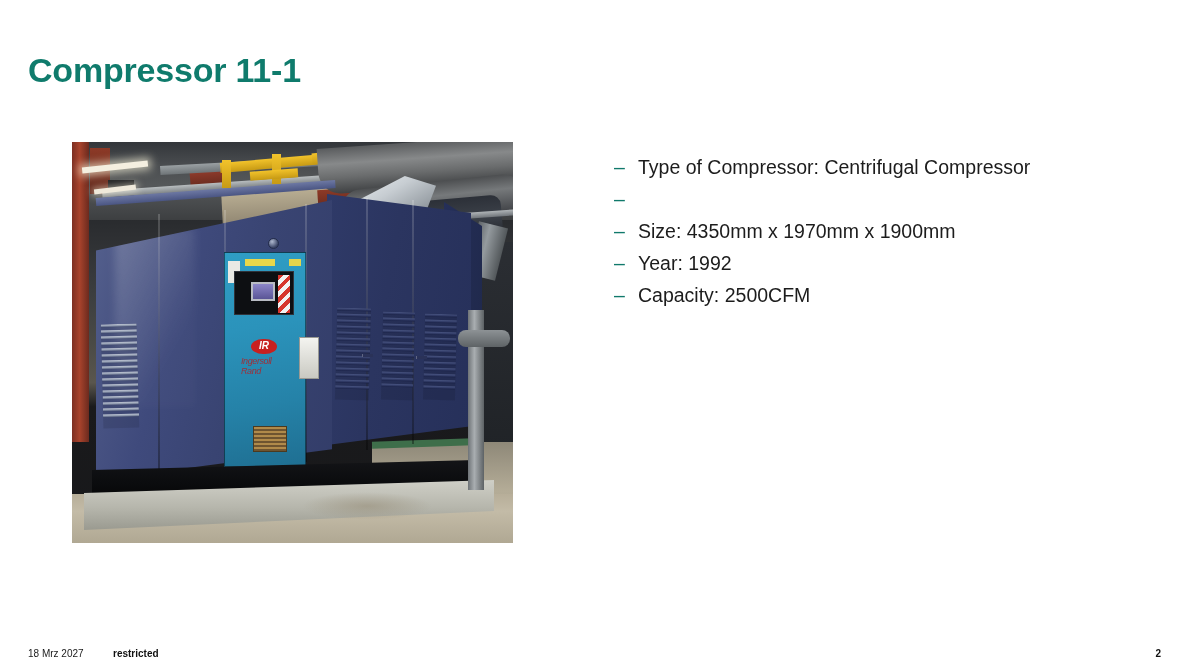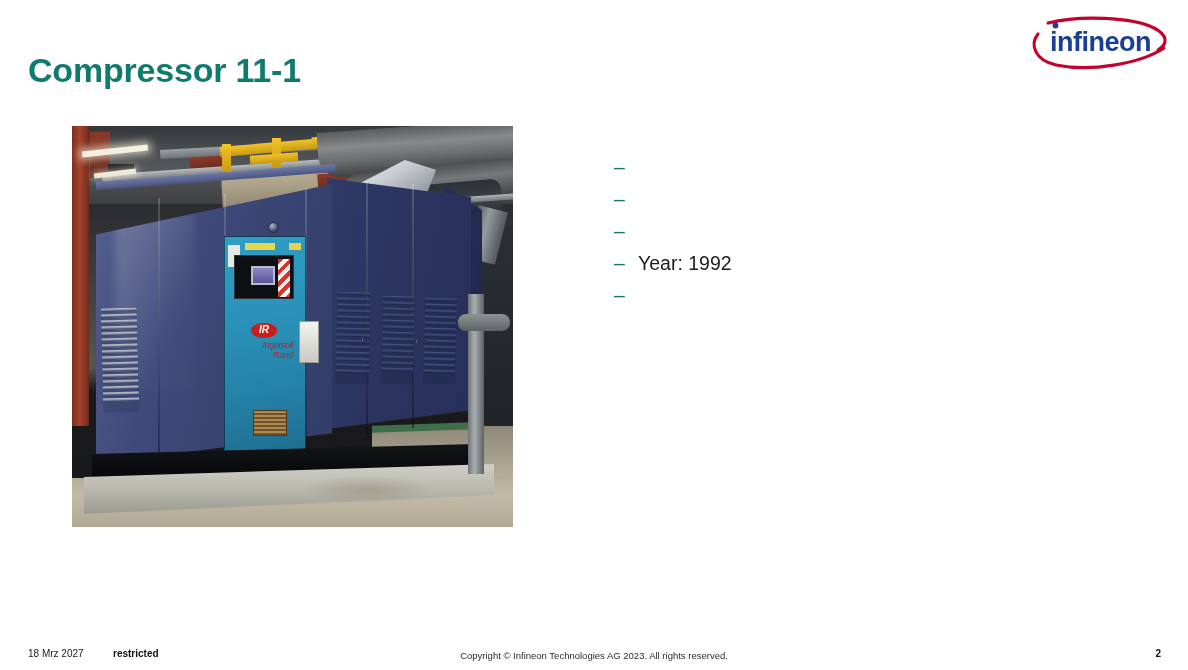--- a/index.html
+++ b/index.html
@@ -39,26 +39,25 @@
     font-weight: bold;
     color: #0f7b6c;
     letter-spacing: -0.2px;
     white-space: nowrap;
   }
 
   
   .photo {
     position: absolute;
     left: 72px;
-    top: 126px;
+    top: 142px;
     width: 441px;
     height: 401px;
     overflow: hidden;
     background: #3a3a38;
-    text-align: right;
   }
   .ph-layer { position: absolute; }
 
   
   .bg-dark {
     left: 0; top: 0; width: 441px; height: 401px;
     background:
       linear-gradient(180deg, #1d1f23 0%, #2a2c2f 20%, #3c3e40 38%, #4a4a46 50%, #5a564e 60%, #1a1a1c 66%, #17181a 100%);
   }
   
@@ -384,28 +383,20 @@
   .footer-page {
     position: absolute; right: 27px; top: 648px;
     font-size: 10px; font-weight: bold; color: #111111;
   }
 </style>
 </head>
 <body>
 
 <div class="slide">
 
-  <div class="logo">
-    <svg viewBox="0 0 146 58" xmlns="http://www.w3.org/2000/svg" aria-label="infineon">
-      <path d="M10,20 C2,30 6,46 28,51 C62,58 112,50 136,34" fill="none" stroke="#c4002b" stroke-width="3.1" stroke-linecap="round"></path>
-      <path d="M20,9 C52,1 104,3 126,14 C140,21 140,30 130,36" fill="none" stroke="#c4002b" stroke-width="3.1" stroke-linecap="round"></path>
-      <text x="22" y="37" font-family="Liberation Sans, sans-serif" font-size="27" font-weight="bold" fill="#1b3f94" letter-spacing="-0.5">infineon</text>
-      <circle cx="27.5" cy="11.5" r="2.9" fill="#1b3f94"></circle>
-    </svg>
-  </div>
 
   <div class="slide-title">Compressor 11-1</div>
 
   <div class="photo">
     <div class="ph-layer bg-dark"></div>
     <div class="ph-layer ceiling"></div>
     <div class="ph-layer wall-light"></div>
     <div class="ph-layer red-col"></div>
     <div class="ph-layer red-beam"></div>
     <div class="ph-layer red-beam2"></div>
@@ -536,34 +527,36 @@
     <div class="ph-layer floor"></div>
     <div class="ph-layer plinth"></div>
     <div class="ph-layer floor-stain"></div>
     <div class="ph-layer pipe-right"></div>
     <div class="ph-layer pipe-elbow"></div>
   </div>
 
   <div class="bullets">
     <div class="bullet">
       <span class="dash">–</span>
+      <span>Type of Compressor: Centrifugal Compressor</span>
     </div>
     <div class="bullet">
       <span class="dash">–</span>
     </div>
     <div class="bullet">
       <span class="dash">–</span>
+      <span>Size: 4350mm x 1970mm x 1900mm</span>
     </div>
     <div class="bullet">
       <span class="dash">–</span>
       <span>Year: 1992</span>
     </div>
     <div class="bullet">
       <span class="dash">–</span>
+      <span>Capacity: 2500CFM</span>
     </div>
   </div>
 
   <div class="footer-date">18 Mrz 2027</div>
   <div class="footer-class">restricted</div>
-  <div class="footer-copy">Copyright © Infineon Technologies AG 2023. All rights reserved.</div>
   <div class="footer-page">2</div>
 
 </div>
 
 </body></html>

